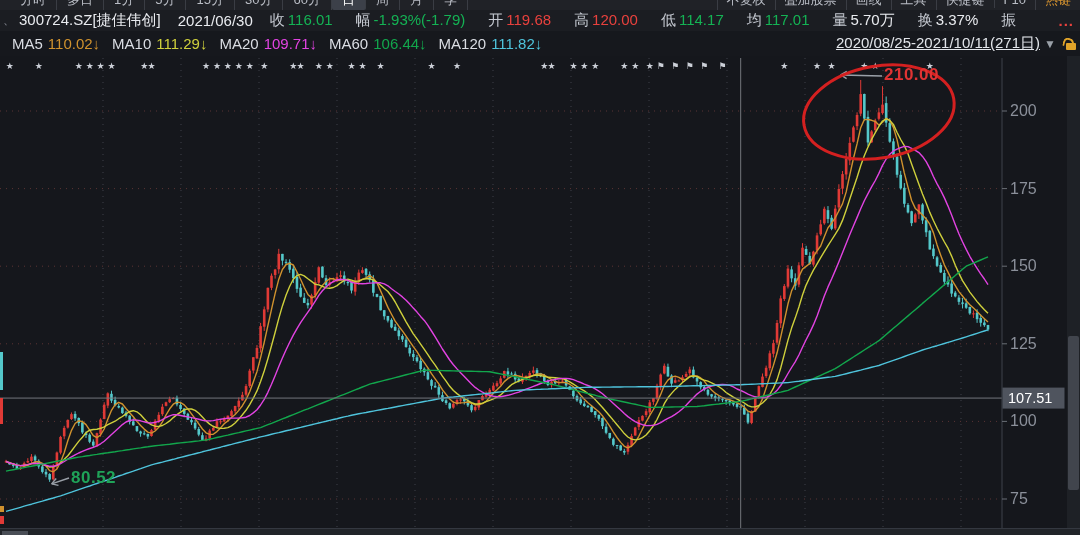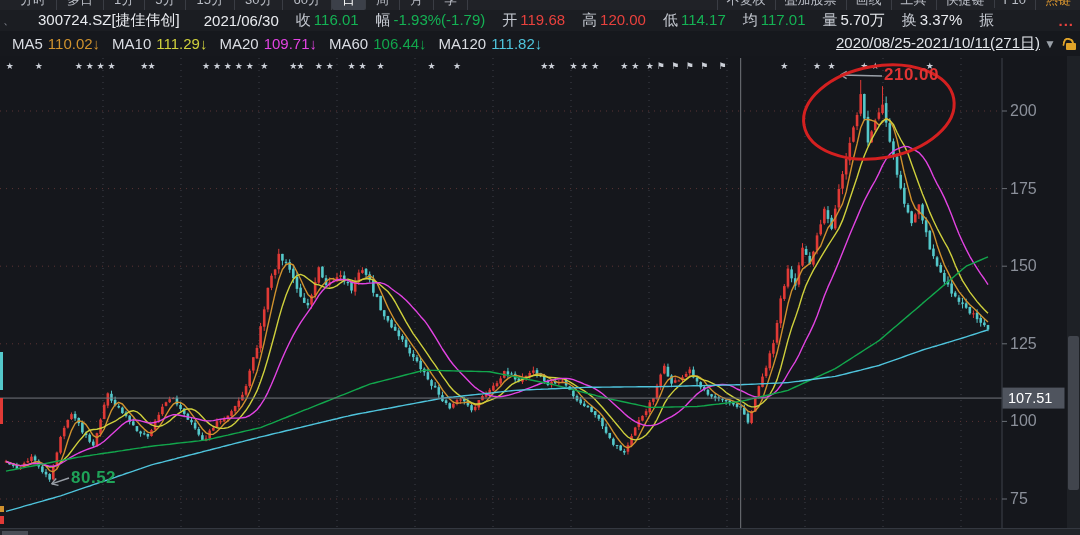--- a/index.html
+++ b/index.html
@@ -13,22 +13,22 @@
   #topmenu .tabs{display:flex;margin-left:10px;}
   #topmenu .tab{padding:1px 10px;border-right:1px solid #3a3d44;white-space:nowrap;}
   #topmenu .tab.active{background:#3c4049;border-radius:2px;color:#fff;}
   #topmenu .spacer{flex:1;}
   #topmenu .rtab{padding:1px 9px;border-left:1px solid #3a3d44;white-space:nowrap;}
   #topmenu .rtab.hot{color:#d9952f;}
   
   #infobar{position:absolute;left:0;top:10px;width:1080px;height:21px;background:#1b1d22;
            display:flex;align-items:center;font-size:15px;color:#c5c9d1;white-space:nowrap;}
   #infobar .corner{color:#8b8f98;margin-left:3px;font-size:12px;}
-  #infobar .sym{color:#e9ebef;margin-left:23px;}
-  #infobar .date{color:#e9ebef;margin-left:24px;}
+  #infobar .sym{color:#e9ebef;margin-left:4px;}
+  #infobar .date{color:#e9ebef;margin-left:17px;}
   #infobar .fld{margin-left:17px;}
   #infobar .fld .lb{color:#c5c9d1;}
   #infobar .fld .vl{margin-left:3px;}
   #infobar .dots{position:absolute;right:6px;color:#e8413d;letter-spacing:1px;font-weight:bold;}
   .c-green{color:#14b254;} .c-red{color:#e8413d;} .c-white{color:#e9ebef;}
   
   #mabar{position:absolute;left:0;top:31px;width:1080px;height:25px;background:#16181d;
          display:flex;align-items:center;font-size:15px;white-space:nowrap;}
   #mabar .ma{margin-left:12px;color:#dadde3;}
   #mabar .ma .vl{margin-left:5px;}
@@ -720,21 +720,21 @@
         <span class="rtab">快捷键</span>
         <span class="rtab">F10</span>
         <span class="rtab hot">热键</span>
       </div>
     </div>
 
   <div id="infobar">
     <span class="corner">、</span>
     <span class="sym">300724.SZ[捷佳伟创]</span>
     <span class="date">2021/06/30</span>
-    <span id="info-fields" style="display:flex;">
+    <span id="info-fields" style="display:flex;gap:6px;">
         <span class="fld"><span class="lb">收</span><span class="vl c-green">116.01</span></span>
         <span class="fld"><span class="lb">幅</span><span class="vl c-green">-1.93%(-1.79)</span></span>
         <span class="fld"><span class="lb">开</span><span class="vl c-red">119.68</span></span>
         <span class="fld"><span class="lb">高</span><span class="vl c-red">120.00</span></span>
         <span class="fld"><span class="lb">低</span><span class="vl c-green">114.17</span></span>
         <span class="fld"><span class="lb">均</span><span class="vl c-green">117.01</span></span>
         <span class="fld"><span class="lb">量</span><span class="vl c-white">5.70万</span></span>
         <span class="fld"><span class="lb">换</span><span class="vl c-white">3.37%</span></span>
         <span class="fld"><span class="lb">振</span><span class="vl c-white"></span></span>
       </span>

